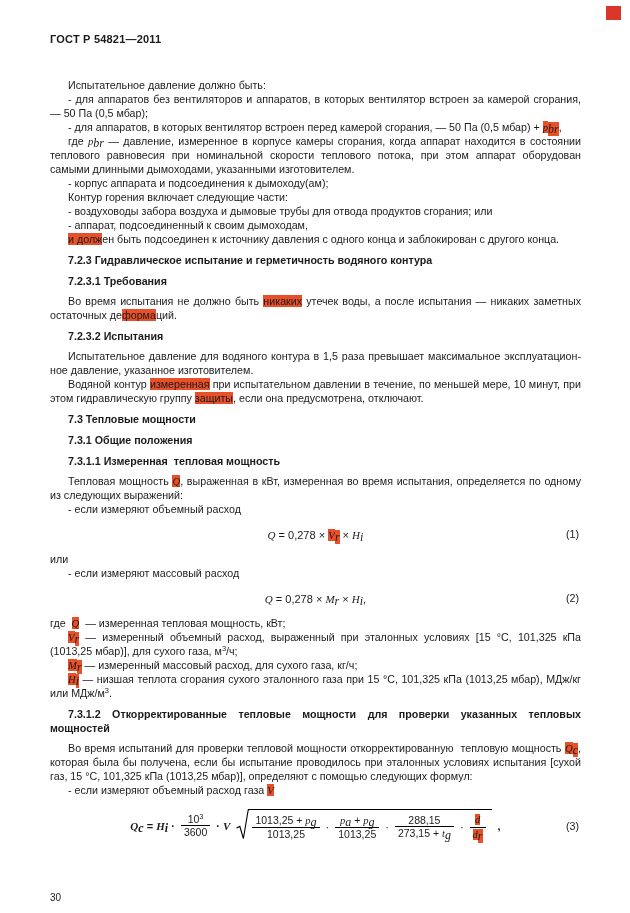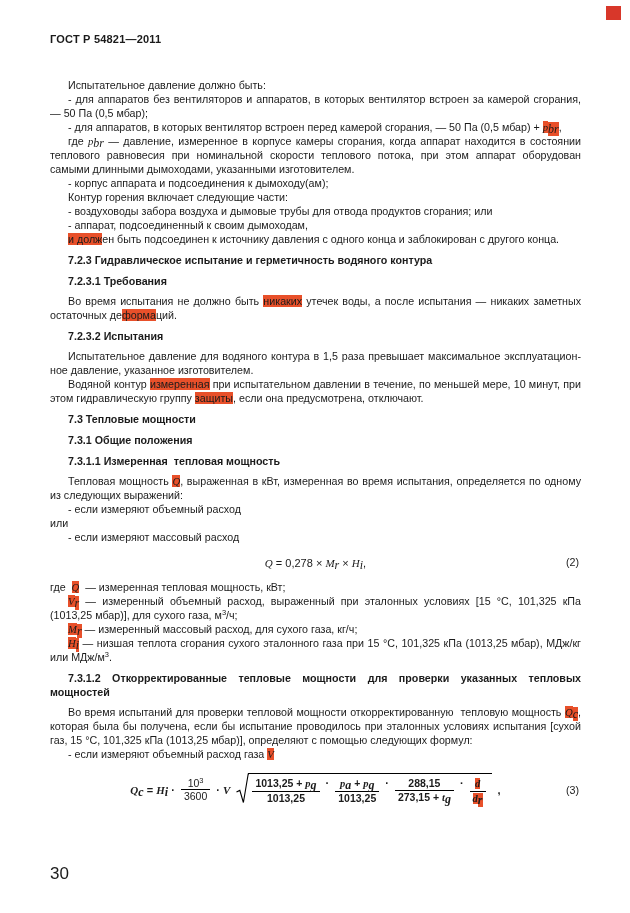--- a/index.html
+++ b/index.html
@@ -44,25 +44,25 @@
   .frac .num, .frac .den {
     display:block; padding:0 3px;
     font-size:10.5px; line-height:12.5px; white-space:nowrap;
   }
   .frac .den { border-top:1px solid #000; }
   .sqrt { display:inline-flex; align-items:stretch; }
   .rad { display:block; }
   .rad svg { display:block; }
   .radicand {
     border-top:1.2px solid #000;
-    display:inline-flex; align-items:flex-start;
-    gap:6px; padding:3px 6px 1px 4px; margin-left:-1px;font-weight:bold;
+    display:inline-flex; align-items:center;
+    gap:6px; padding:3px 6px 1px 4px; margin-left:-1px;
   }
   .mdot { font-size:11px; }
-  .page-num { position:absolute; left:50px; top:864px; font-size:17px; }
+  .page-num { position:absolute; left:50px; top:892px; font-size:10px; }
 </style>
 </head>
 <body>
 
 <div class="page">
   <div class="corner-mark"></div>
 
   <div class="content">
     <div class="doc-num">ГОСТ Р 54821—2011</div>
 
@@ -82,20 +82,24 @@
     <p class="hd">7.2.3.2 Испытания</p>
     <p class="para">Испытательное давление для водяного контура в 1,5 раза превышает максимальное эксплуатацион­ное давление, указанное изготовителем.</p>
     <p class="para"><span>Водяной контур </span><span class="hl">измеренная</span><span> при испытательном давлении в течение, по меньшей мере, 10 минут, при этом гидравлическую группу </span><span class="hl">защиты</span><span>, если она предусмотрена, отключают.</span></p>
 
     <p class="hd">7.3 Тепловые мощности</p>
     <p class="hd">7.3.1 Общие положения</p>
     <p class="hd">7.3.1.1 Измеренная&nbsp; тепловая мощность</p>
     <p class="para"><span>Тепловая мощность </span><span class="it hl">Q</span><span>, выраженная в кВт, измеренная во время испытания, определяется по одному из следующих выражений:</span></p>
     <p class="para">- если измеряют объемный расход</p>
 
+    <div class="formula">
+      <span class="fexpr"><span class="it">Q</span><span> = 0,278 × </span><span class="it hl">V</span><sub class="it hl">r</sub><span> × </span><span class="it">H</span><sub class="it">i</sub></span>
+      <span class="ftag">(1)</span>
+    </div>
 
     <p class="para flush">или</p>
     <p class="para">- если измеряют массовый расход</p>
 
     <div class="formula">
       <span class="fexpr"><span class="it">Q</span><span> = 0,278 × </span><span class="it">M</span><sub class="it">r</sub><span> × </span><span class="it">H</span><sub class="it">i</sub><span>,</span></span>
       <span class="ftag">(2)</span>
     </div>
 
     <p class="para flush"><span>где&nbsp;&nbsp;</span><span class="it hl">Q</span><span>&nbsp;&nbsp;— измеренная тепловая мощность, кВт;</span></p>

